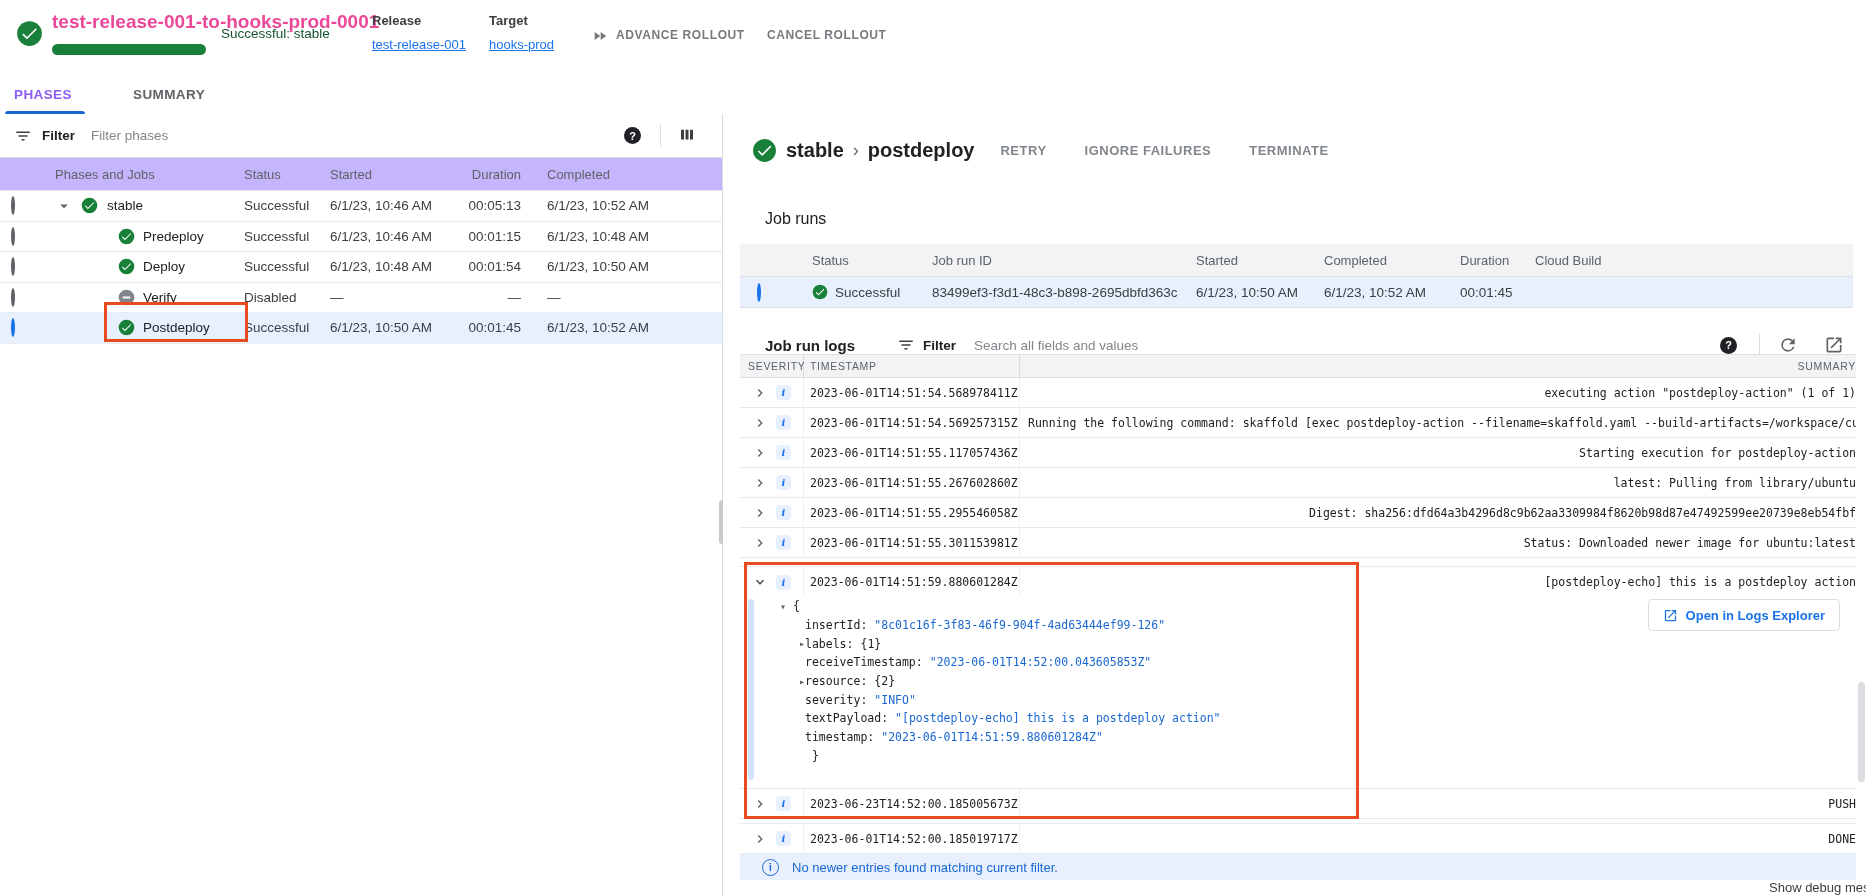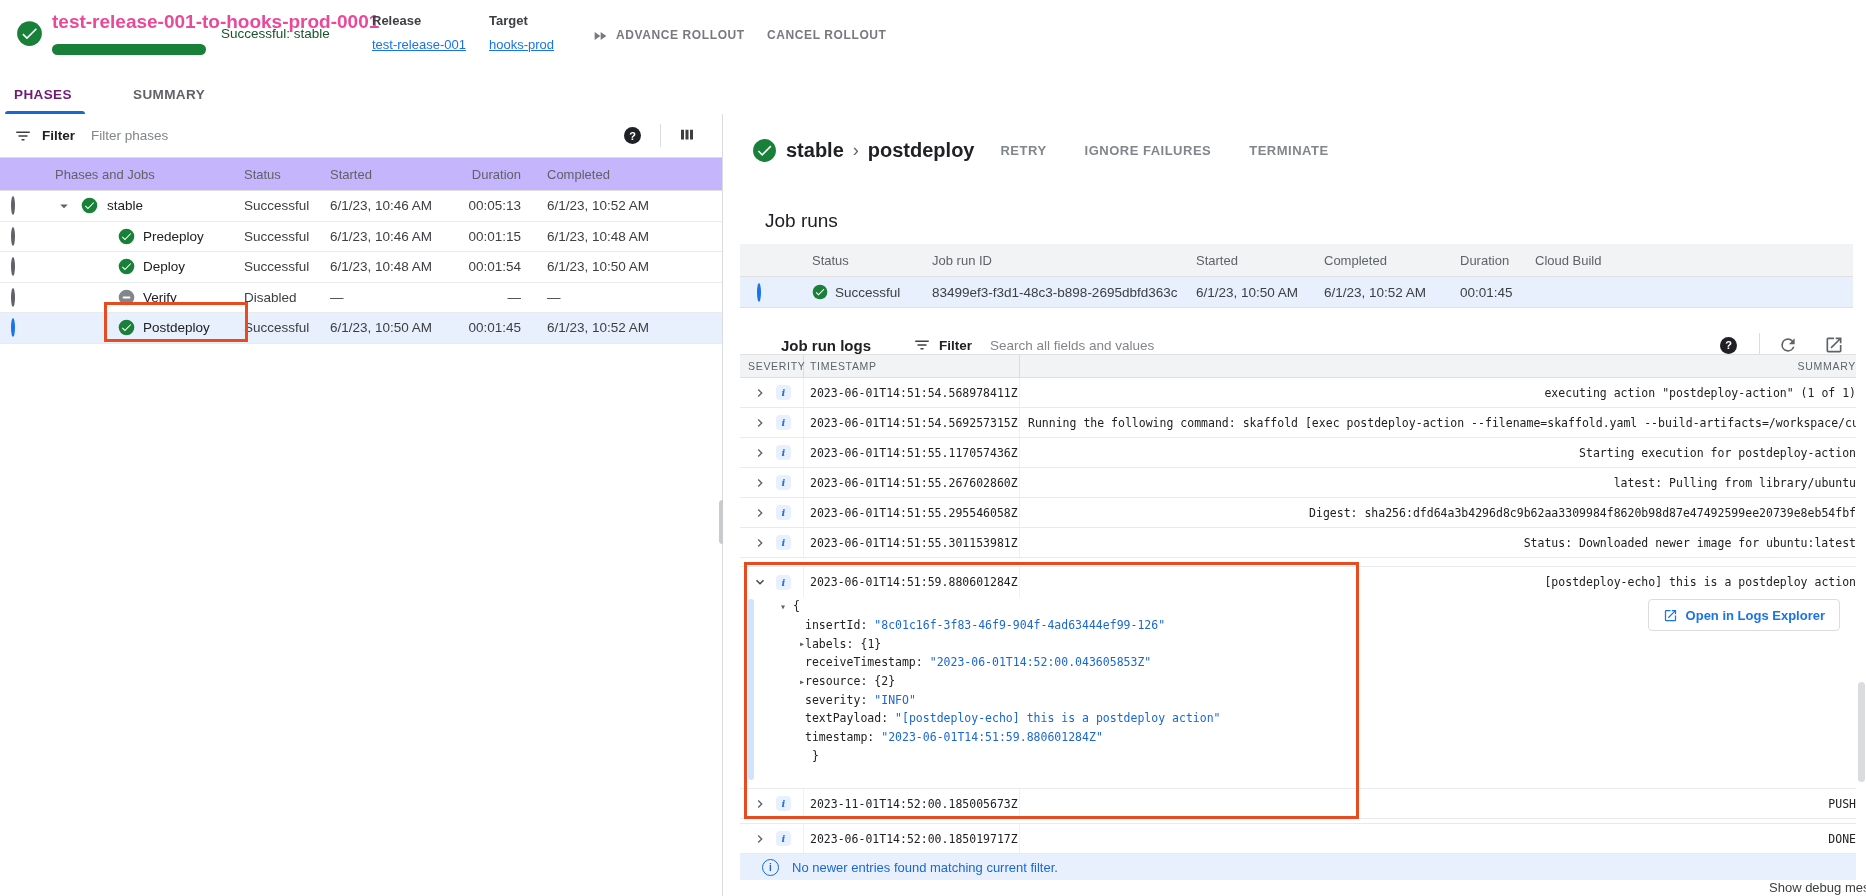--- a/index.html
+++ b/index.html
@@ -19,21 +19,21 @@
   .meta-col .lnk{margin-top:9px;font-size:13px;color:#1a73e8;text-decoration:underline;cursor:pointer;display:inline-block;}
   .mc-release{left:372px;} .mc-target{left:489px;}
   .hdr-btn{position:absolute;top:28px;height:20px;display:flex;align-items:flex-start;gap:8px;
            font-size:12px;font-weight:600;letter-spacing:.6px;color:#767a7e;cursor:pointer;white-space:nowrap;}
   .b-advance{left:592px;} .b-cancel{left:767px;}
 
   
   .tabbar{position:absolute;left:0;top:74px;width:100%;height:40px;border-bottom:1px solid #dadce0;background:#fff;}
   .tab{position:absolute;top:0;height:40px;display:flex;align-items:center;font-size:13.5px;font-weight:600;
        letter-spacing:.4px;color:#5f6368;cursor:pointer;}
-  .tab-phases{left:14px;color:#701a75;}
+  .tab-phases{left:14px;color:#8b5cf6;}
   .tab-summary{left:133px;}
   .tab-underline{position:absolute;left:5px;bottom:0;width:80px;height:3px;background:#1967d2;border-radius:3px 3px 0 0;}
 
   
   .leftpanel{position:absolute;left:0;top:114px;width:722px;height:782px;background:#fff;}
   .vdivider{position:absolute;left:722px;top:114px;width:1px;height:782px;background:#dadce0;}
   .splitter-handle{position:absolute;left:719px;top:500px;width:7px;height:44px;border-radius:4px;background:#c8cbce;cursor:col-resize;}
 
   .filterbar{height:43px;border-bottom:1px solid #dadce0;display:flex;align-items:center;position:relative;}
   .filterbar .f-icon{margin-left:14px;}
@@ -59,29 +59,29 @@
   .job-ic{margin-left:78px;} .job-lb{margin-left:8px;color:#202124;}
 
   
   .rightpanel{position:absolute;left:723px;top:114px;width:1143px;height:782px;background:#fff;}
   .runheader{position:absolute;left:29px;top:24px;display:flex;align-items:center;}
   .run-title{margin-left:9px;font-size:20px;font-weight:600;color:#202124;display:flex;align-items:center;white-space:nowrap;}
   .run-sep{margin:0 9px;font-size:18px;color:#5f6368;font-weight:400;}
   .run-btn{font-size:13px;font-weight:600;letter-spacing:.5px;color:#80868b;cursor:pointer;white-space:nowrap;}
   .rb1{margin-left:26px;} .rb2{margin-left:38px;} .rb3{margin-left:38px;}
 
-  .jr-heading{position:absolute;left:42px;top:96px;font-size:19px;color:#202124;}
+  .jr-heading{position:absolute;left:42px;top:96px;font-size:16px;color:#202124;}
   .jrtable{position:absolute;left:17px;top:130px;width:1113px;}
   .jrtable .jrhead,.jrtable .jrrow{display:grid;grid-template-columns:50px 142px 264px 128px 136px 75px 1fr;align-items:center;}
   .jrtable .jrhead{height:32px;background:#f1f3f4;border-bottom:1px solid #e0e0e0;font-size:13px;color:#5f6368;}
   .jrtable .jrrow{height:30px;background:#e8f0fe;border-bottom:1px solid #e0e0e0;font-size:13.5px;color:#3c4043;cursor:pointer;}
   .jr-pad{padding-left:22px;}
   .statuscell{display:flex;align-items:center;gap:7px;padding-left:22px;}
 
-  .logsbar{position:absolute;left:42px;right:22px;top:214px;height:34px;display:flex;align-items:center;margin-left:16px;}
+  .logsbar{position:absolute;left:42px;right:22px;top:214px;height:34px;display:flex;align-items:center;}
   .logs-title{font-size:15px;font-weight:600;color:#202124;}
   .logsbar .f-icon{margin-left:42px;}
   .logsbar .f-lbl{margin-left:8px;font-size:13.5px;font-weight:600;color:#202124;}
   .logsbar input{margin-left:16px;border:none;outline:none;font-size:13.5px;width:430px;color:#202124;}
   .logsbar input::placeholder{color:#80868b;}
   .logsbar .spacer{flex:1;}
   .lb-sep{width:1px;height:24px;background:#dadce0;margin:0 18px 0 22px;}
   .icbtn{cursor:pointer;display:flex;align-items:center;}
   .ic-open{margin-left:26px;}
 
@@ -549,21 +549,21 @@
 
       <div class="lrow push">
           <div class="sev">
             <span>
               <svg width="16" height="16" viewBox="0 0 24 24">
                   <path d="M10 6 8.59 7.41 13.17 12l-4.58 4.59L10 18l6-6z" fill="#5f6368"></path>
                 </svg>
             </span>
             <span class="infoi">i</span>
           </div>
-          <div class="ts">2023-11-01T14:52:00.185005673Z</div>
+          <div class="ts">2023-06-23T14:52:00.185005673Z</div>
           <div class="sum">PUSH</div>
         </div>
           <div class="lrow push">
           <div class="sev">
             <span>
               <svg width="16" height="16" viewBox="0 0 24 24">
                   <path d="M10 6 8.59 7.41 13.17 12l-4.58 4.59L10 18l6-6z" fill="#5f6368"></path>
                 </svg>
             </span>
             <span class="infoi">i</span>

